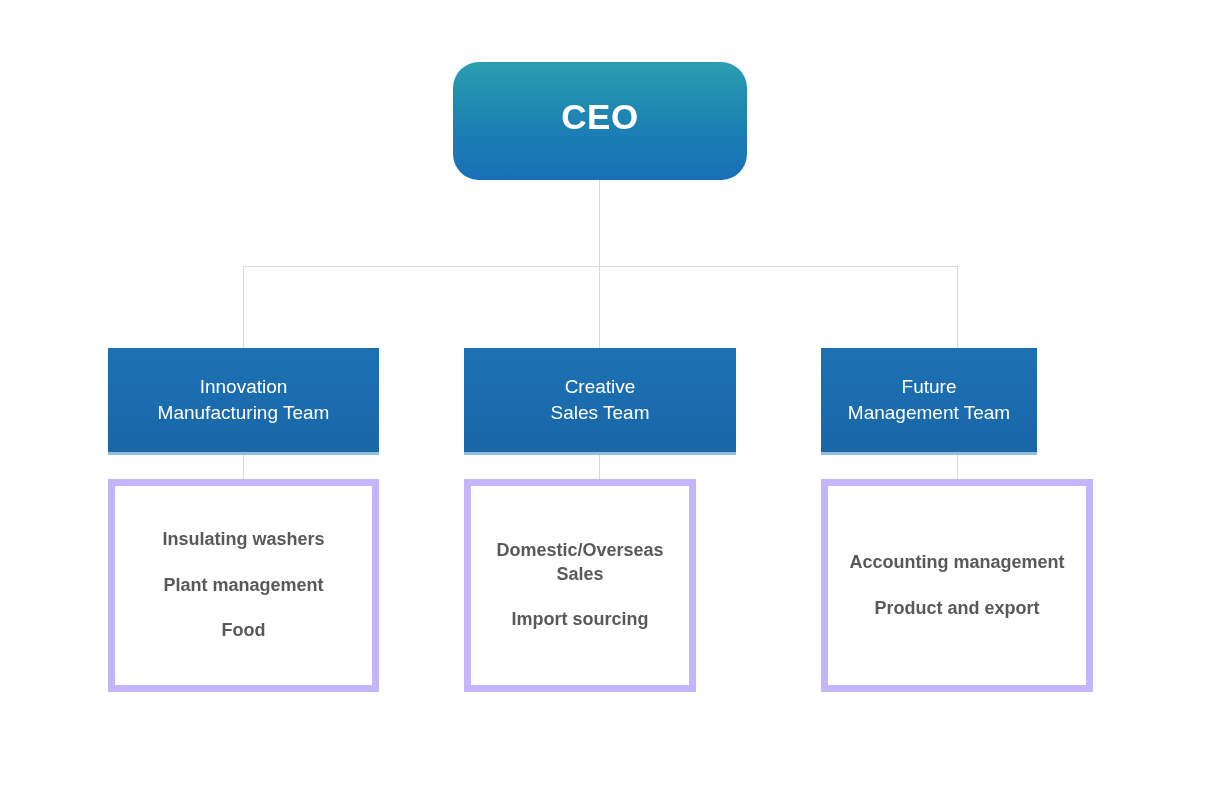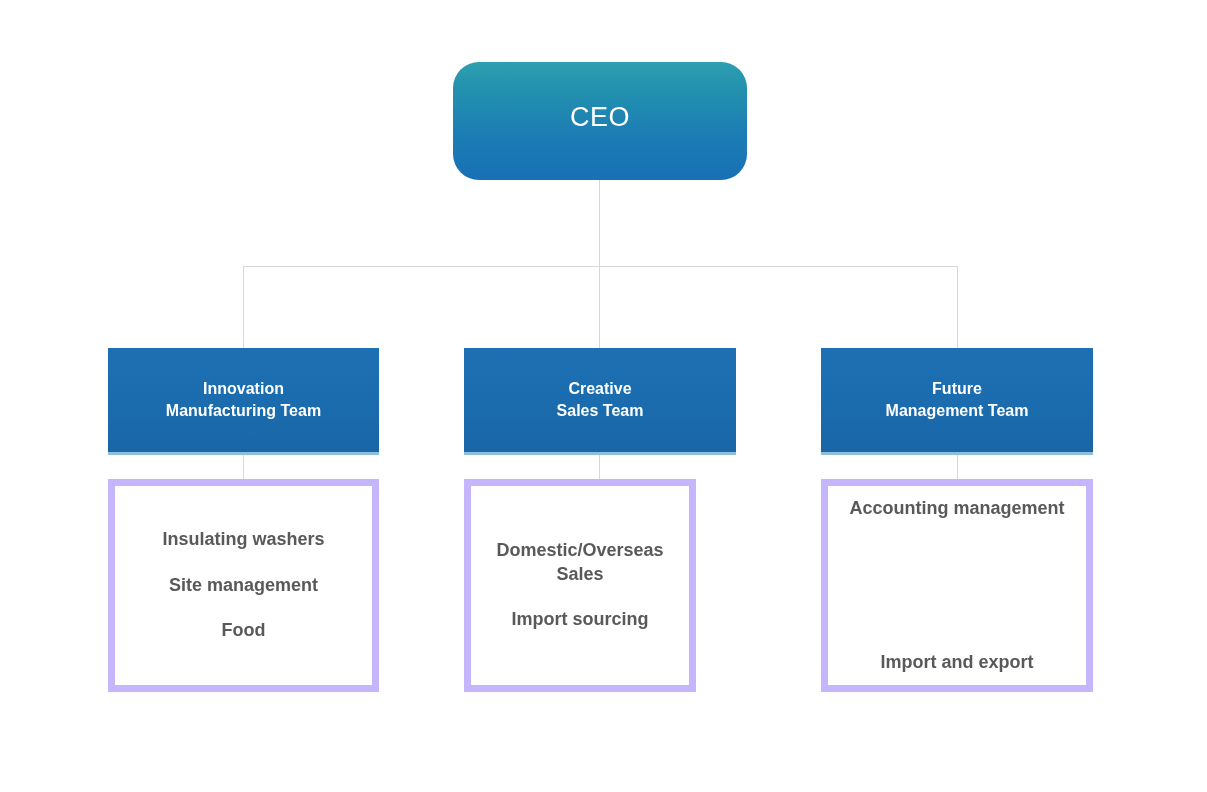--- a/index.html
+++ b/index.html
@@ -37,22 +37,22 @@
     height: 118px;
     border-radius: 26px;
     background: linear-gradient(180deg, #2e9fb0 0%, #2392ae 22%, #1c7fb4 58%, #1870b6 100%);
     display: flex;
     align-items: center;
     justify-content: center;
     box-sizing: border-box;
   }
   .ceo-label {
     color: #ffffff;
-    font-size: 27px;
-    font-weight: normal;
+    font-size: 35px;
+    font-weight: bold;
     letter-spacing: 0.5px;
     line-height: 1.2;
     text-align: right;
     position: relative;
     top: -4px;
   }
 
   
   .column {
     position: absolute;
@@ -62,22 +62,22 @@
     box-sizing: border-box;
     background: linear-gradient(180deg, #1d70b3 0%, #1a6cae 55%, #1a66a6 100%);
     border-bottom: 3px solid #8ec0dd;
     display: flex;
     align-items: center;
     justify-content: center;
     text-align: center;
   }
   .team-title {
     color: #ffffff;
-    font-size: 16px;
-    font-weight: bold;
+    font-size: 19px;
+    font-weight: normal;
     line-height: 1.38;
     white-space: pre-line;
     padding: 0 6px;
   }
   .detail-box {
     box-sizing: border-box;
     border: 7px solid #c4b5fd;
     background: #ffffff;
     display: flex;
     flex-direction: column;
@@ -98,22 +98,22 @@
   #column-innovation .team-header { width: 271px; height: 107px; }
   #column-innovation .detail-box  { width: 271px; height: 213px; margin-top: 24px; }
   #column-innovation .detail-item { margin: 11px 0; }
 
   #column-creative { left: 464px; width: 272px; border-radius: 21px; }
   #column-creative .team-header { width: 272px; height: 107px; }
   #column-creative .detail-box  { width: 232px; height: 213px; margin-top: 24px; }
   #column-creative .detail-item { margin: 11px 0; }
 
   #column-future { left: 821px; width: 272px; }
-  #column-future .team-header { width: 272px; height: 107px; }
-  #column-future .detail-box  { width: 272px; height: 213px; margin-top: 24px; justify-content: space-between; }
+  #column-future .team-header { width: 216px; height: 107px; }
+  #column-future .detail-box  { width: 272px; height: 213px; margin-top: 24px; }
   #column-future .detail-item { margin: 11px 0; }
 </style>
 </head>
 <body>
 
 <div id="org-chart">
 
   <div class="connector v" style="left:599px; top:180px; height:87px;"></div>
 
   <div class="connector h" style="left:243px; top:266px; width:715px;"></div>
@@ -136,21 +136,21 @@
 
   <div class="column" id="column-innovation">
 
     <div class="team-header">
       <span class="team-title">Innovation
 Manufacturing Team</span>
     </div>
 
     <div class="detail-box">
       <span class="detail-item">Insulating washers</span>
-      <span class="detail-item">Site management</span>
+      <span class="detail-item">Plant management</span>
       <span class="detail-item">Food</span>
     </div>
   </div>
 
   <div class="column" id="column-creative">
 
     <div class="team-header">
       <span class="team-title">Creative
 Sales Team</span>
     </div>
@@ -163,17 +163,17 @@
 
   <div class="column" id="column-future">
 
     <div class="team-header">
       <span class="team-title">Future
 Management Team</span>
     </div>
 
     <div class="detail-box">
       <span class="detail-item">Accounting management</span>
-      <span class="detail-item">Import and export</span>
+      <span class="detail-item">Product and export</span>
     </div>
   </div>
 
 </div>
 
 </body></html>

